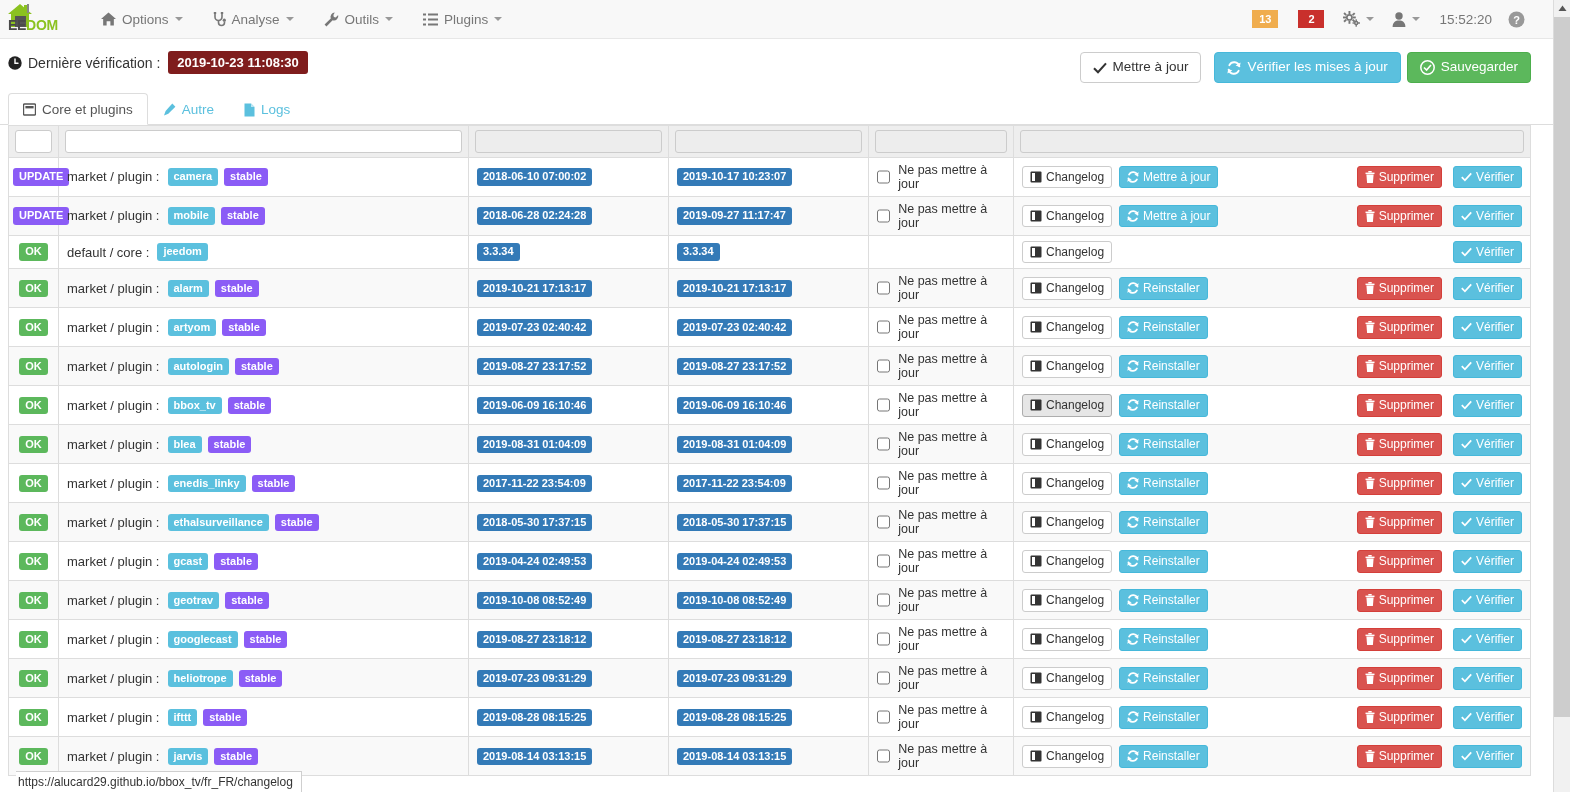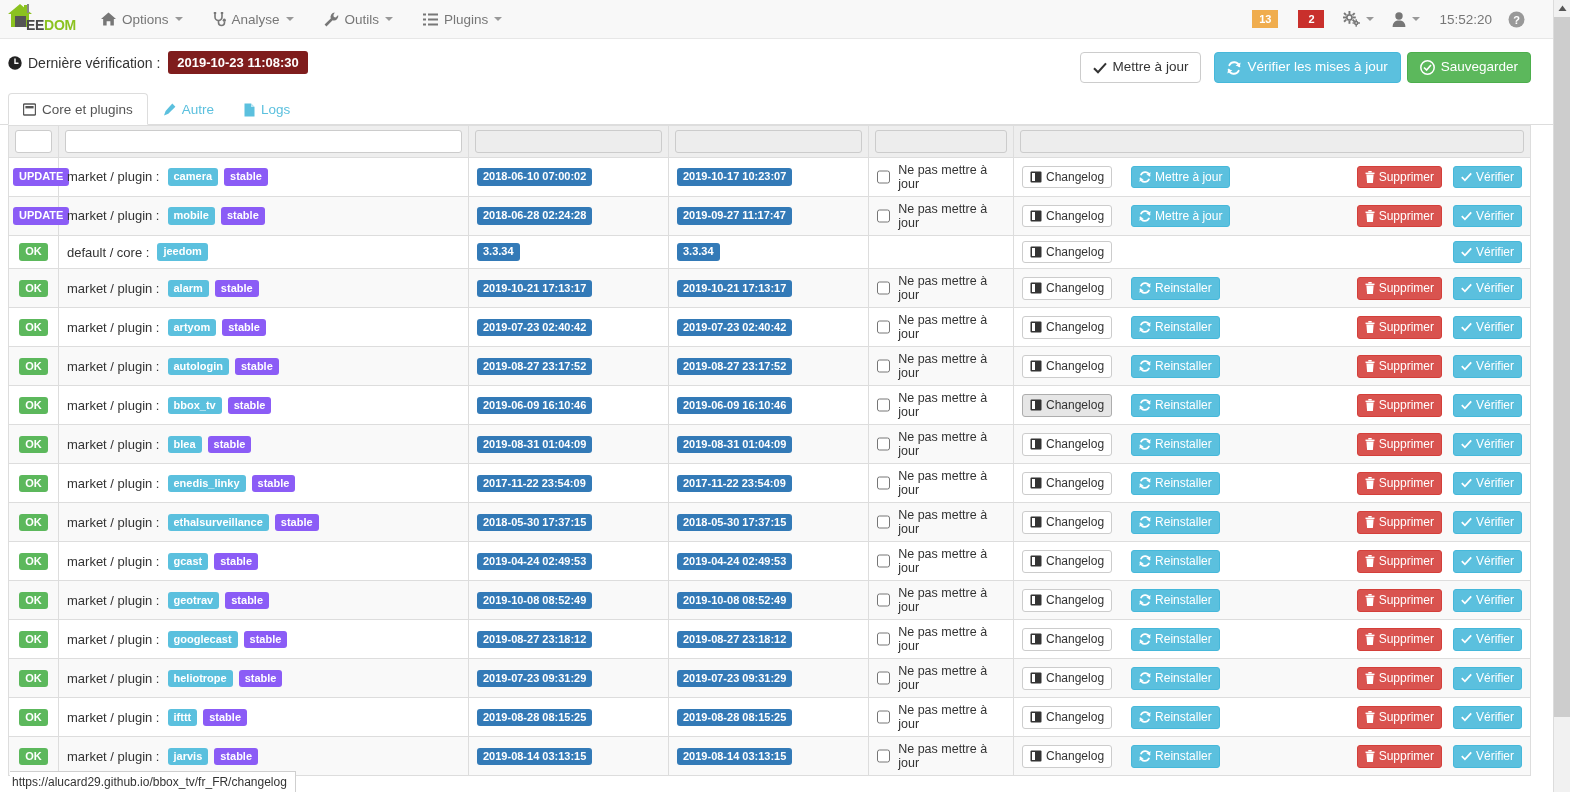--- a/index.html
+++ b/index.html
@@ -25,21 +25,21 @@
   }
   .brand {
     width: 62px; height: 34px;
     position: relative;
     display: flex; align-items: flex-end;
     margin-right: 20px;
     flex: none;
   }
   .brand .logo-svg { position: absolute; left: 2px; top: 1px; }
   .brand .brand-text {
-    position: absolute; left: 22px; bottom: 3px;
+    position: absolute; left: 4px; bottom: 3px;
     font-size: 14px; font-weight: bold; letter-spacing: -0.3px;
   }
   .brand .brand-ee { color: #4a4a4a; }
   .brand .brand-dom { color: #8bc220; }
 
   .nav-items { display: flex; align-items: center; height: 39px; }
   .nav-item {
     display: flex; align-items: center;
     height: 39px;
     padding: 0 15px;
@@ -230,41 +230,41 @@
 
   .name-cell { display: flex; align-items: center; gap: 6px; white-space: nowrap; }
   .name-pre { color: #333; font-size: 13px; margin-right: 2px; }
 
   .opt-cell { display: flex; align-items: center; gap: 8px; }
   .opt-cell input[type=checkbox] {
     width: 14px; height: 14px; margin: 0; cursor: pointer;
   }
   .opt-text { font-size: 12.5px; color: #333; }
 
-  .act-cell { display: flex; align-items: center; gap: 12px; width: 100%; }
+  .act-cell { display: flex; align-items: center; gap: 0; width: 100%; }
   .act-right { margin-left: auto; display: flex; align-items: center; gap: 4px; padding-left: 8px; }
   .btn-xs {
     display: inline-flex; align-items: center; gap: 4px;
     font-size: 12px;
     padding: 3px 7px;
     border-radius: 3px;
     border: 1px solid transparent;
     cursor: pointer;
     line-height: 1.2;
     white-space: nowrap;
   }
   .btn-xs.btn-default { background: #fff; border-color: #ccc; color: #333; }
   .btn-xs.btn-default.hovered { background: #e6e6e6; border-color: #adadad; color:#333; }
   .btn-xs.btn-info    { background: #5bc0de; border-color: #46b8da; color: #fff; }
   .btn-xs.btn-danger  { background: #d9534f; border-color: #d43f3a; color: #fff; }
 
   
   .statusbar {
     position: absolute;
-    left: 10px; bottom: 0;
+    left: 16px; bottom: 0;
     background: #fff;
     border: 1px solid #cfcfcf;
     border-left: none; border-bottom: none;
     font-size: 12px;
     color: #333;
     padding: 3px 8px 3px 2px;
     max-width: 420px;
     white-space: nowrap;
     overflow: hidden;
     z-index: 50;

